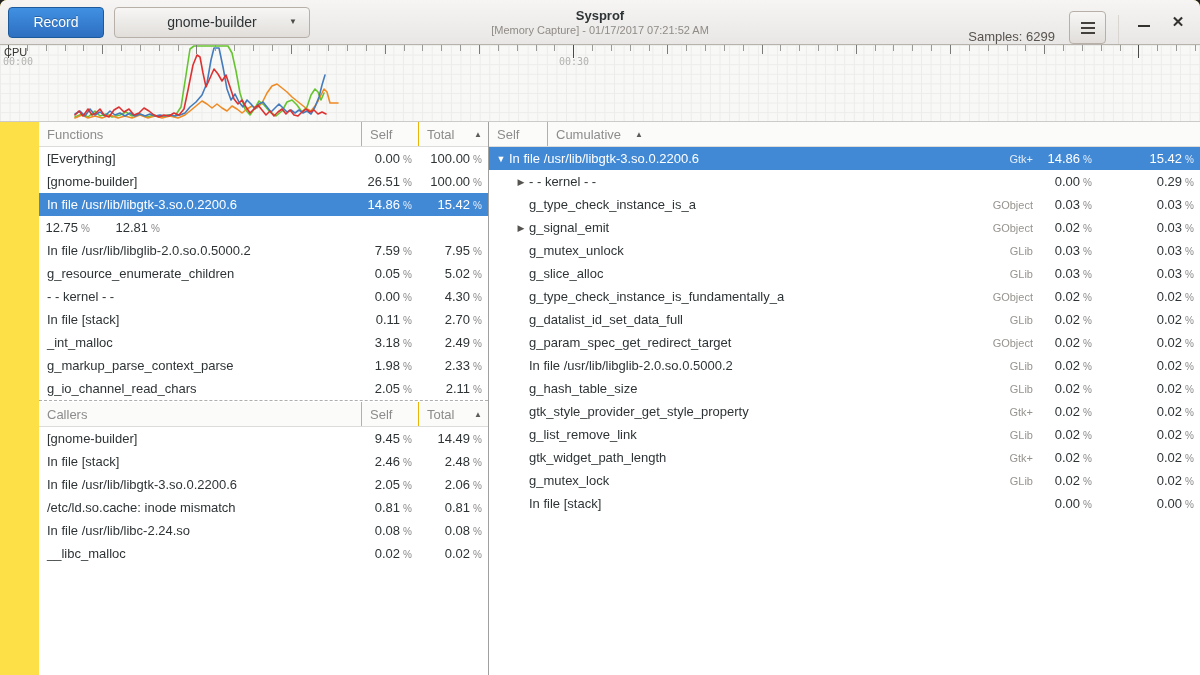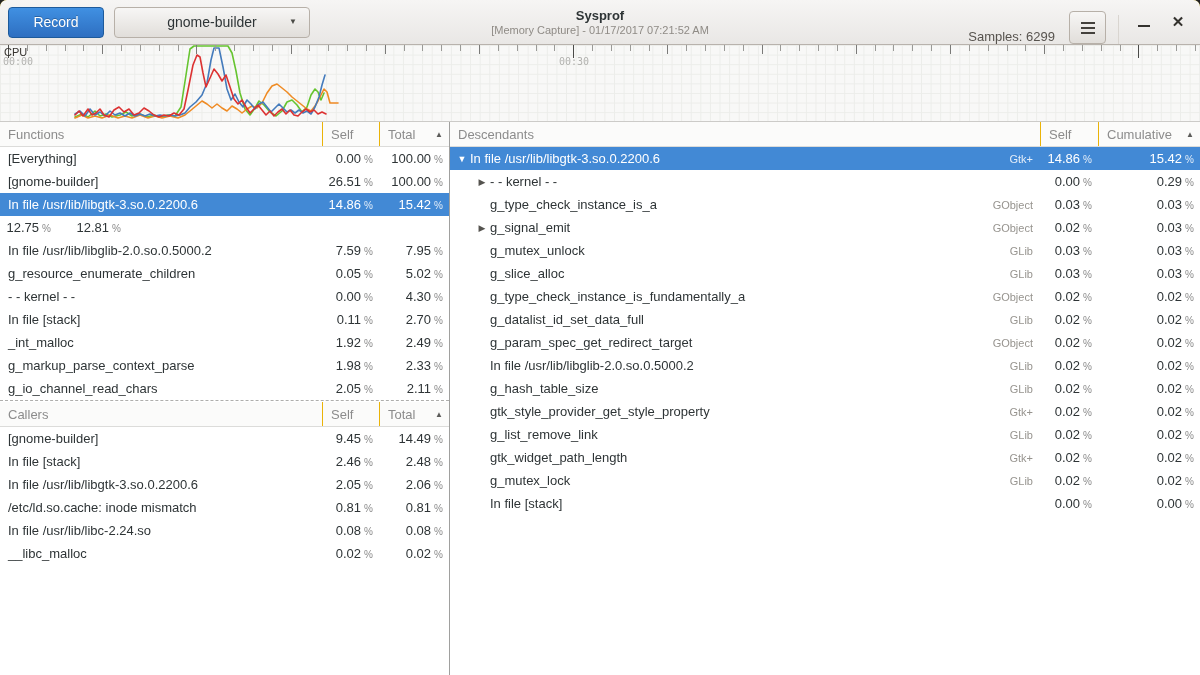--- a/index.html
+++ b/index.html
@@ -34,21 +34,21 @@
     background-color:#f8f8f7;
     background-image:linear-gradient(#ecedea 1px,transparent 1px),linear-gradient(90deg,#ecedea 1px,transparent 1px);
     background-size:9.6px 9.6px;overflow:hidden;}
   .cpu-lines{position:absolute;left:0;top:0;width:1200px;height:77px;}
   .cpu-lines polyline{fill:none;stroke-width:1.6;stroke-linejoin:round;stroke-linecap:round;}
   .ruler{position:absolute;left:0;top:0;right:0;height:14px;}
   .tick{position:absolute;top:0;width:1px;}
   .cpu-label{position:absolute;left:4px;top:1px;font-size:11px;color:#35322e;}
   .time-label{position:absolute;font-size:10px;color:#b2b2af;font-family:"DejaVu Sans Mono",monospace;top:11px;}
   
-  .main{display:flex;height:553px;}
+  .main{display:flex;height:553px;margin-left:39px;}
   .pane-left{width:450px;box-sizing:border-box;border-right:1px solid #a0a09e;display:flex;flex-direction:column;}
   .pane-right{flex:1;display:flex;flex-direction:column;}
   .thead{display:flex;height:24px;flex:none;align-items:stretch;background:#fbfbfa;
     border-bottom:1px solid #dcdcda;color:#8c8c8c;font-size:13px;}
   .th{display:flex;align-items:center;box-sizing:border-box;padding:0 6px 0 8px;}
   .th + .th{border-left:1px solid #eab308;}
   .th-name{flex:1;}
   .col-self-l{width:57px;flex:none;}
   .col-total-l{width:70px;flex:none;}
   .col-self-r{width:58px;flex:none;}
@@ -274,21 +274,21 @@
               <span class="pct-unit">%</span>
             </div>
             <div class="cell cell-pct col-total-l">
               <span class="pct-val">2.70</span>
               <span class="pct-unit">%</span>
             </div>
           </div>
           <div class="row">
             <div class="cell cell-name">_int_malloc</div>
             <div class="cell cell-pct col-self-l">
-              <span class="pct-val">1.92</span>
+              <span class="pct-val">3.18</span>
               <span class="pct-unit">%</span>
             </div>
             <div class="cell cell-pct col-total-l">
               <span class="pct-val">2.49</span>
               <span class="pct-unit">%</span>
             </div>
           </div>
           <div class="row">
             <div class="cell cell-name">g_markup_parse_context_parse</div>
             <div class="cell cell-pct col-self-l">
@@ -387,21 +387,20 @@
               <span class="pct-val">0.02</span>
               <span class="pct-unit">%</span>
             </div>
           </div>
         </div>
       <div class="fill"></div>
     </div>
 
     <div class="pane-right">
       <div class="thead">
-        <div class="th th-name">Descendants</div>
         <div class="th col-self-r">Self</div>
         <div class="th col-cum-r">
           <span>Cumulative</span>
           <span class="sort-arrow">▲</span>
         </div>
       </div>
       <div id="descendants-rows">
           <div class="row selected">
             <div class="cell cell-name">
               <span class="expander" style="margin-left: 4px;">▼</span>

